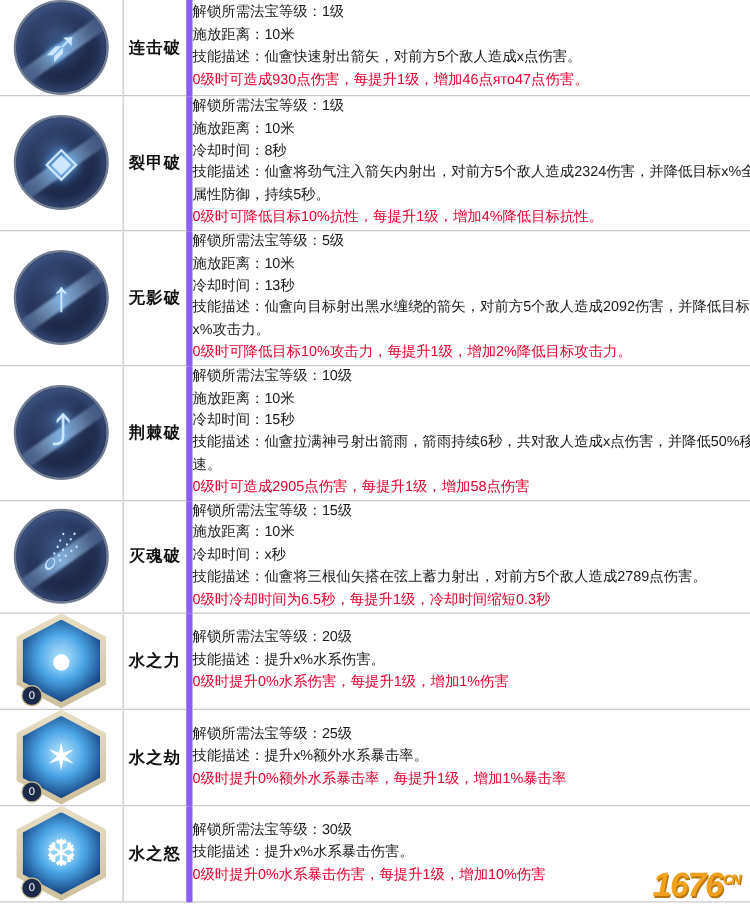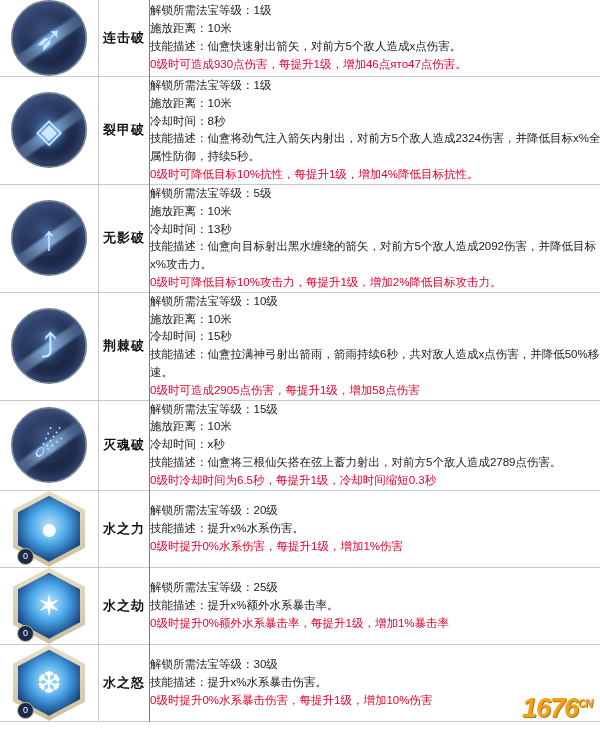--- a/index.html
+++ b/index.html
@@ -33,21 +33,21 @@
   .icon-cell {
     text-align: center;
     padding: 4px 0;
     border-right: 1px solid #c9c9c9;
   }
   .name-cell {
     text-align: center;
     font-size: 13px;
     font-weight: bold;
     color: #111;
-    border-right: 1px solid #8b5cf6;
+    border-right: 5px solid #8b5cf6;
     letter-spacing: 1px;
   }
   .desc-cell {
     padding: 6px 8px 6px 8px;
     font-size: 11.5px;
     line-height: 1.55;
     color: #1a1a1a;
   }
   .desc-line { white-space: normal; }
   .desc-line.red { color: #e4002b; }

